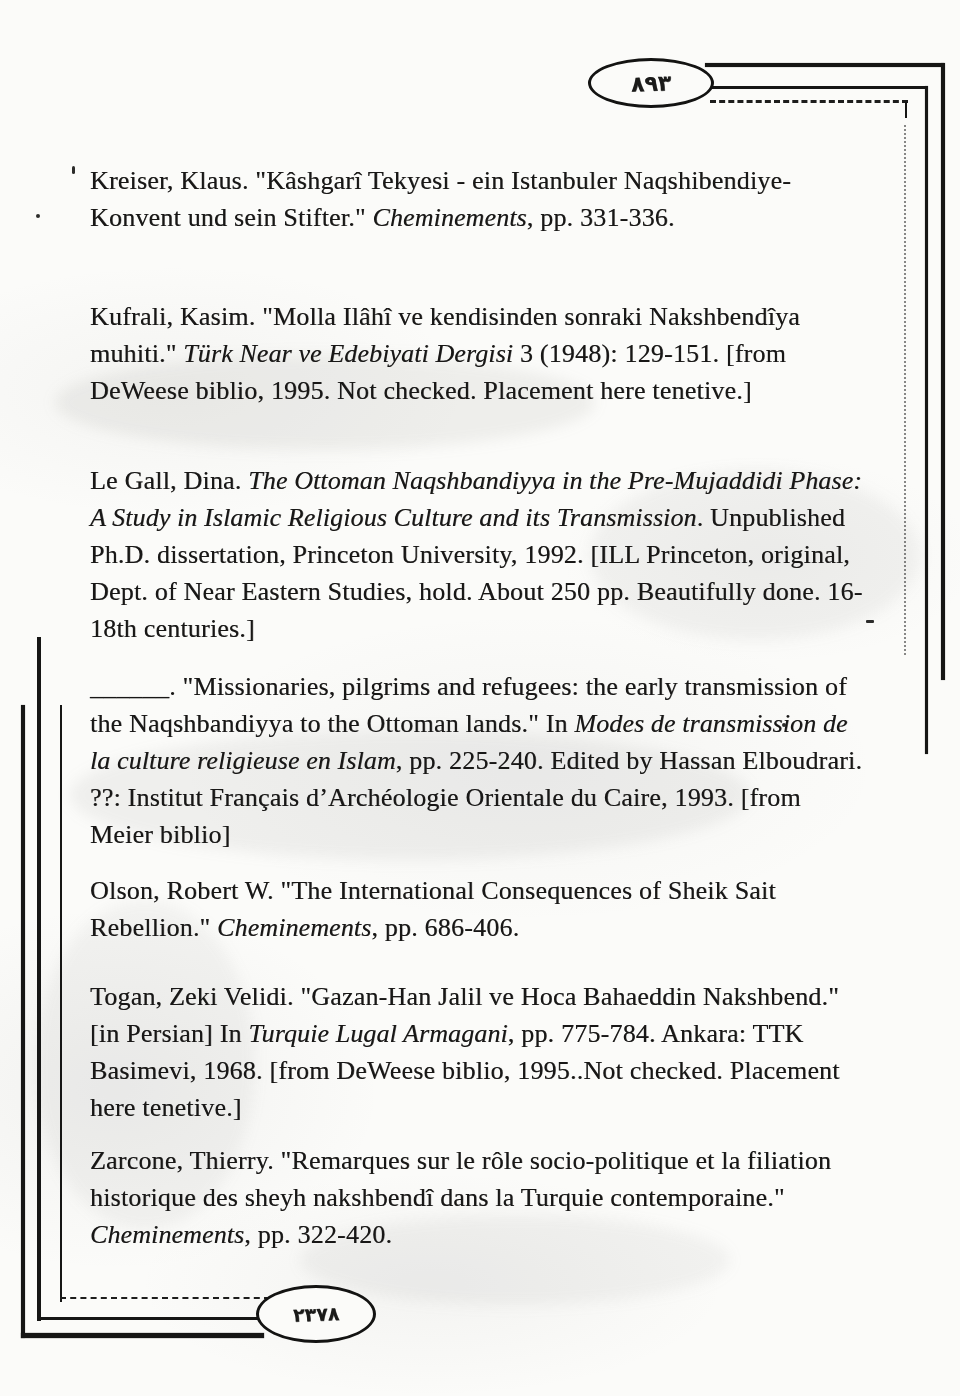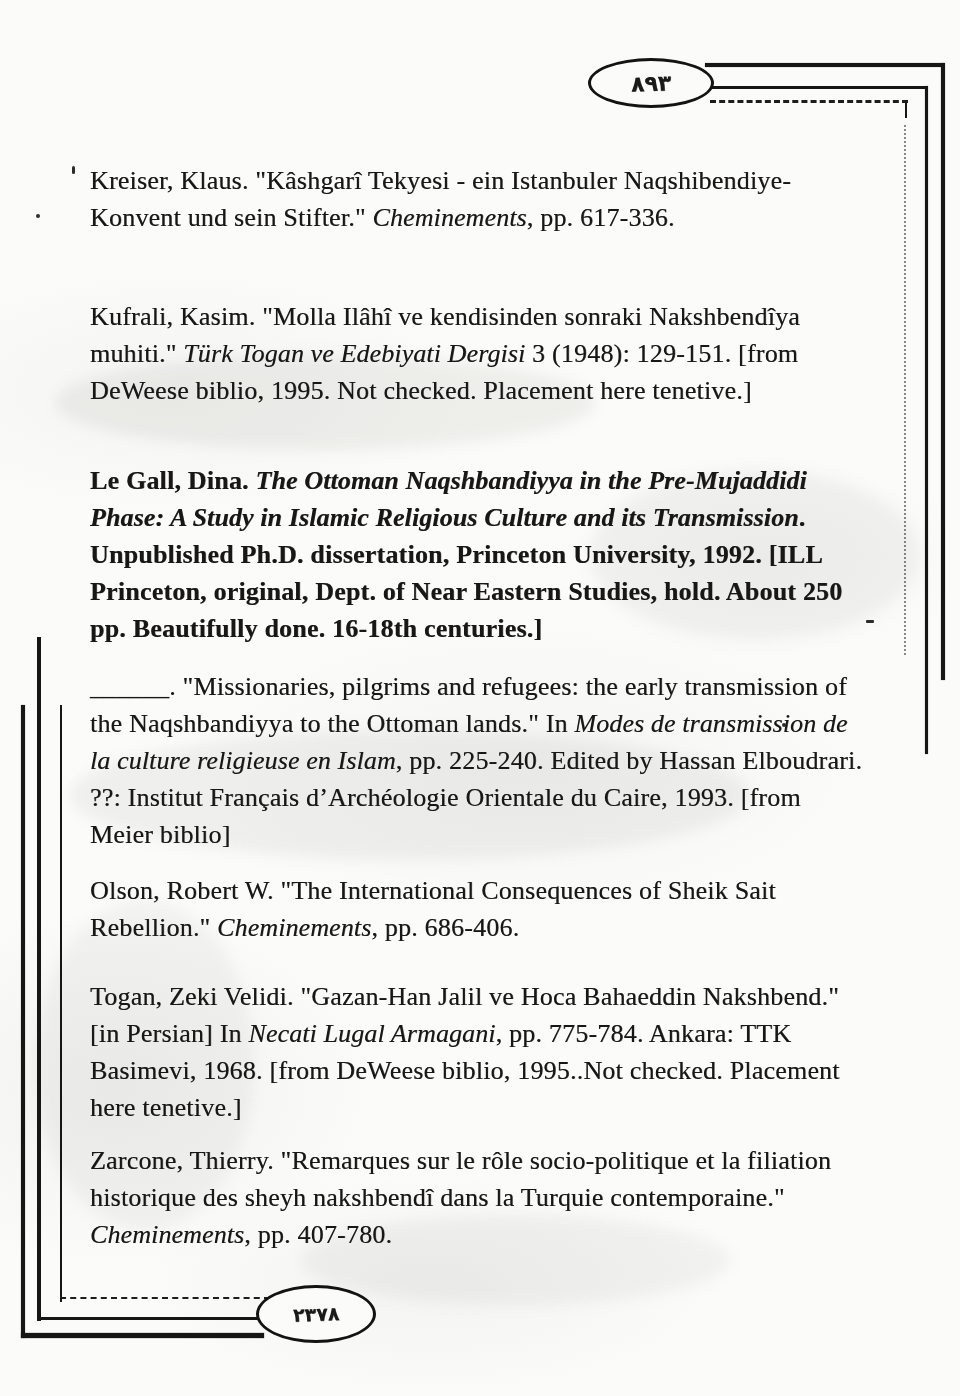--- a/index.html
+++ b/index.html
@@ -77,41 +77,41 @@
   </div>
 
   <div class="speck" style="left:72px;top:166px;width:3px;height:8px;border-radius:2px;"></div>
   <div class="speck" style="left:36px;top:214px;width:4px;height:4px;"></div>
   <div class="speck" style="left:866px;top:620px;width:8px;height:3px;border-radius:1px;"></div>
   <div class="speck" style="left:782px;top:723px;width:4px;height:4px;"></div>
 
   <main>
 
     <p class="entry" style="top:162px;width:740px;">
-      <span>Kreiser, Klaus. "Kâshgarî Tekyesi - ein Istanbuler Naqshibendiye-Konvent und sein Stifter." </span><i>Cheminements</i><span>, pp. 617-336.</span>
+      <span>Kreiser, Klaus. "Kâshgarî Tekyesi - ein Istanbuler Naqshibendiye-Konvent und sein Stifter." </span><i>Cheminements</i><span>, pp. 331-336.</span>
     </p>
 
     <p class="entry" style="top:298px;width:748px;">
-      <span>Kufrali, Kasim. "Molla Ilâhî ve kendisinden sonraki Nakshbendîya muhiti." </span><i>Türk Togan ve Edebiyati Dergisi</i><span> 3 (1948): 129-151. [from DeWeese biblio, 1995. Not checked. Placement here tenetive.]</span>
+      <span>Kufrali, Kasim. "Molla Ilâhî ve kendisinden sonraki Nakshbendîya muhiti." </span><i>Türk Near ve Edebiyati Dergisi</i><span> 3 (1948): 129-151. [from DeWeese biblio, 1995. Not checked. Placement here tenetive.]</span>
     </p>
 
-    <p class="entry" style="top:462px;width:790px;font-weight:bold;">
+    <p class="entry" style="top:462px;width:790px;">
       <span>Le Gall, Dina. </span><i>The Ottoman Naqshbandiyya in the Pre-Mujaddidi Phase: A Study in Islamic Religious Culture and its Transmission</i><span>. Unpublished Ph.D. dissertation, Princeton University, 1992. [ILL Princeton, original, Dept. of Near Eastern Studies, hold. About 250 pp. Beautifully done. 16-18th centuries.]</span>
     </p>
 
     <p class="entry" style="top:668px;width:775px;">
       <span>______. "Missionaries, pilgrims and refugees: the early transmission of the Naqshbandiyya to the Ottoman lands." In </span><i>Modes de transmission de la culture religieuse en Islam</i><span>, pp. 225-240. Edited by Hassan Elboudrari. ??: Institut Français d’Archéologie Orientale du Caire, 1993. [from Meier biblio]</span>
     </p>
 
     <p class="entry" style="top:872px;width:800px;">
       <span>Olson, Robert W. "The International Consequences of Sheik Sait Rebellion." </span><i>Cheminements</i><span>, pp. 686-406.</span>
     </p>
 
     <p class="entry" style="top:978px;width:780px;">
-      <span>Togan, Zeki Velidi. "Gazan-Han Jalil ve Hoca Bahaeddin Nakshbend." [in Persian] In </span><i>Necati Lugal Armagani</i><span>, pp. 775-784. Ankara: TTK Basimevi, 1968. [from DeWeese biblio, 1995..Not checked. Placement here tenetive.]</span>
+      <span>Togan, Zeki Velidi. "Gazan-Han Jalil ve Hoca Bahaeddin Nakshbend." [in Persian] In </span><i>Turquie Lugal Armagani</i><span>, pp. 775-784. Ankara: TTK Basimevi, 1968. [from DeWeese biblio, 1995..Not checked. Placement here tenetive.]</span>
     </p>
 
     <p class="entry" style="top:1142px;width:765px;">
-      <span>Zarcone, Thierry. "Remarques sur le rôle socio-politique et la filiation historique des sheyh nakshbendî dans la Turquie contemporaine." </span><i>Cheminements</i><span>, pp. 407-780.</span>
+      <span>Zarcone, Thierry. "Remarques sur le rôle socio-politique et la filiation historique des sheyh nakshbendî dans la Turquie contemporaine." </span><i>Cheminements</i><span>, pp. 322-420.</span>
     </p>
 
   </main>
 </div>
 
 </body></html>

